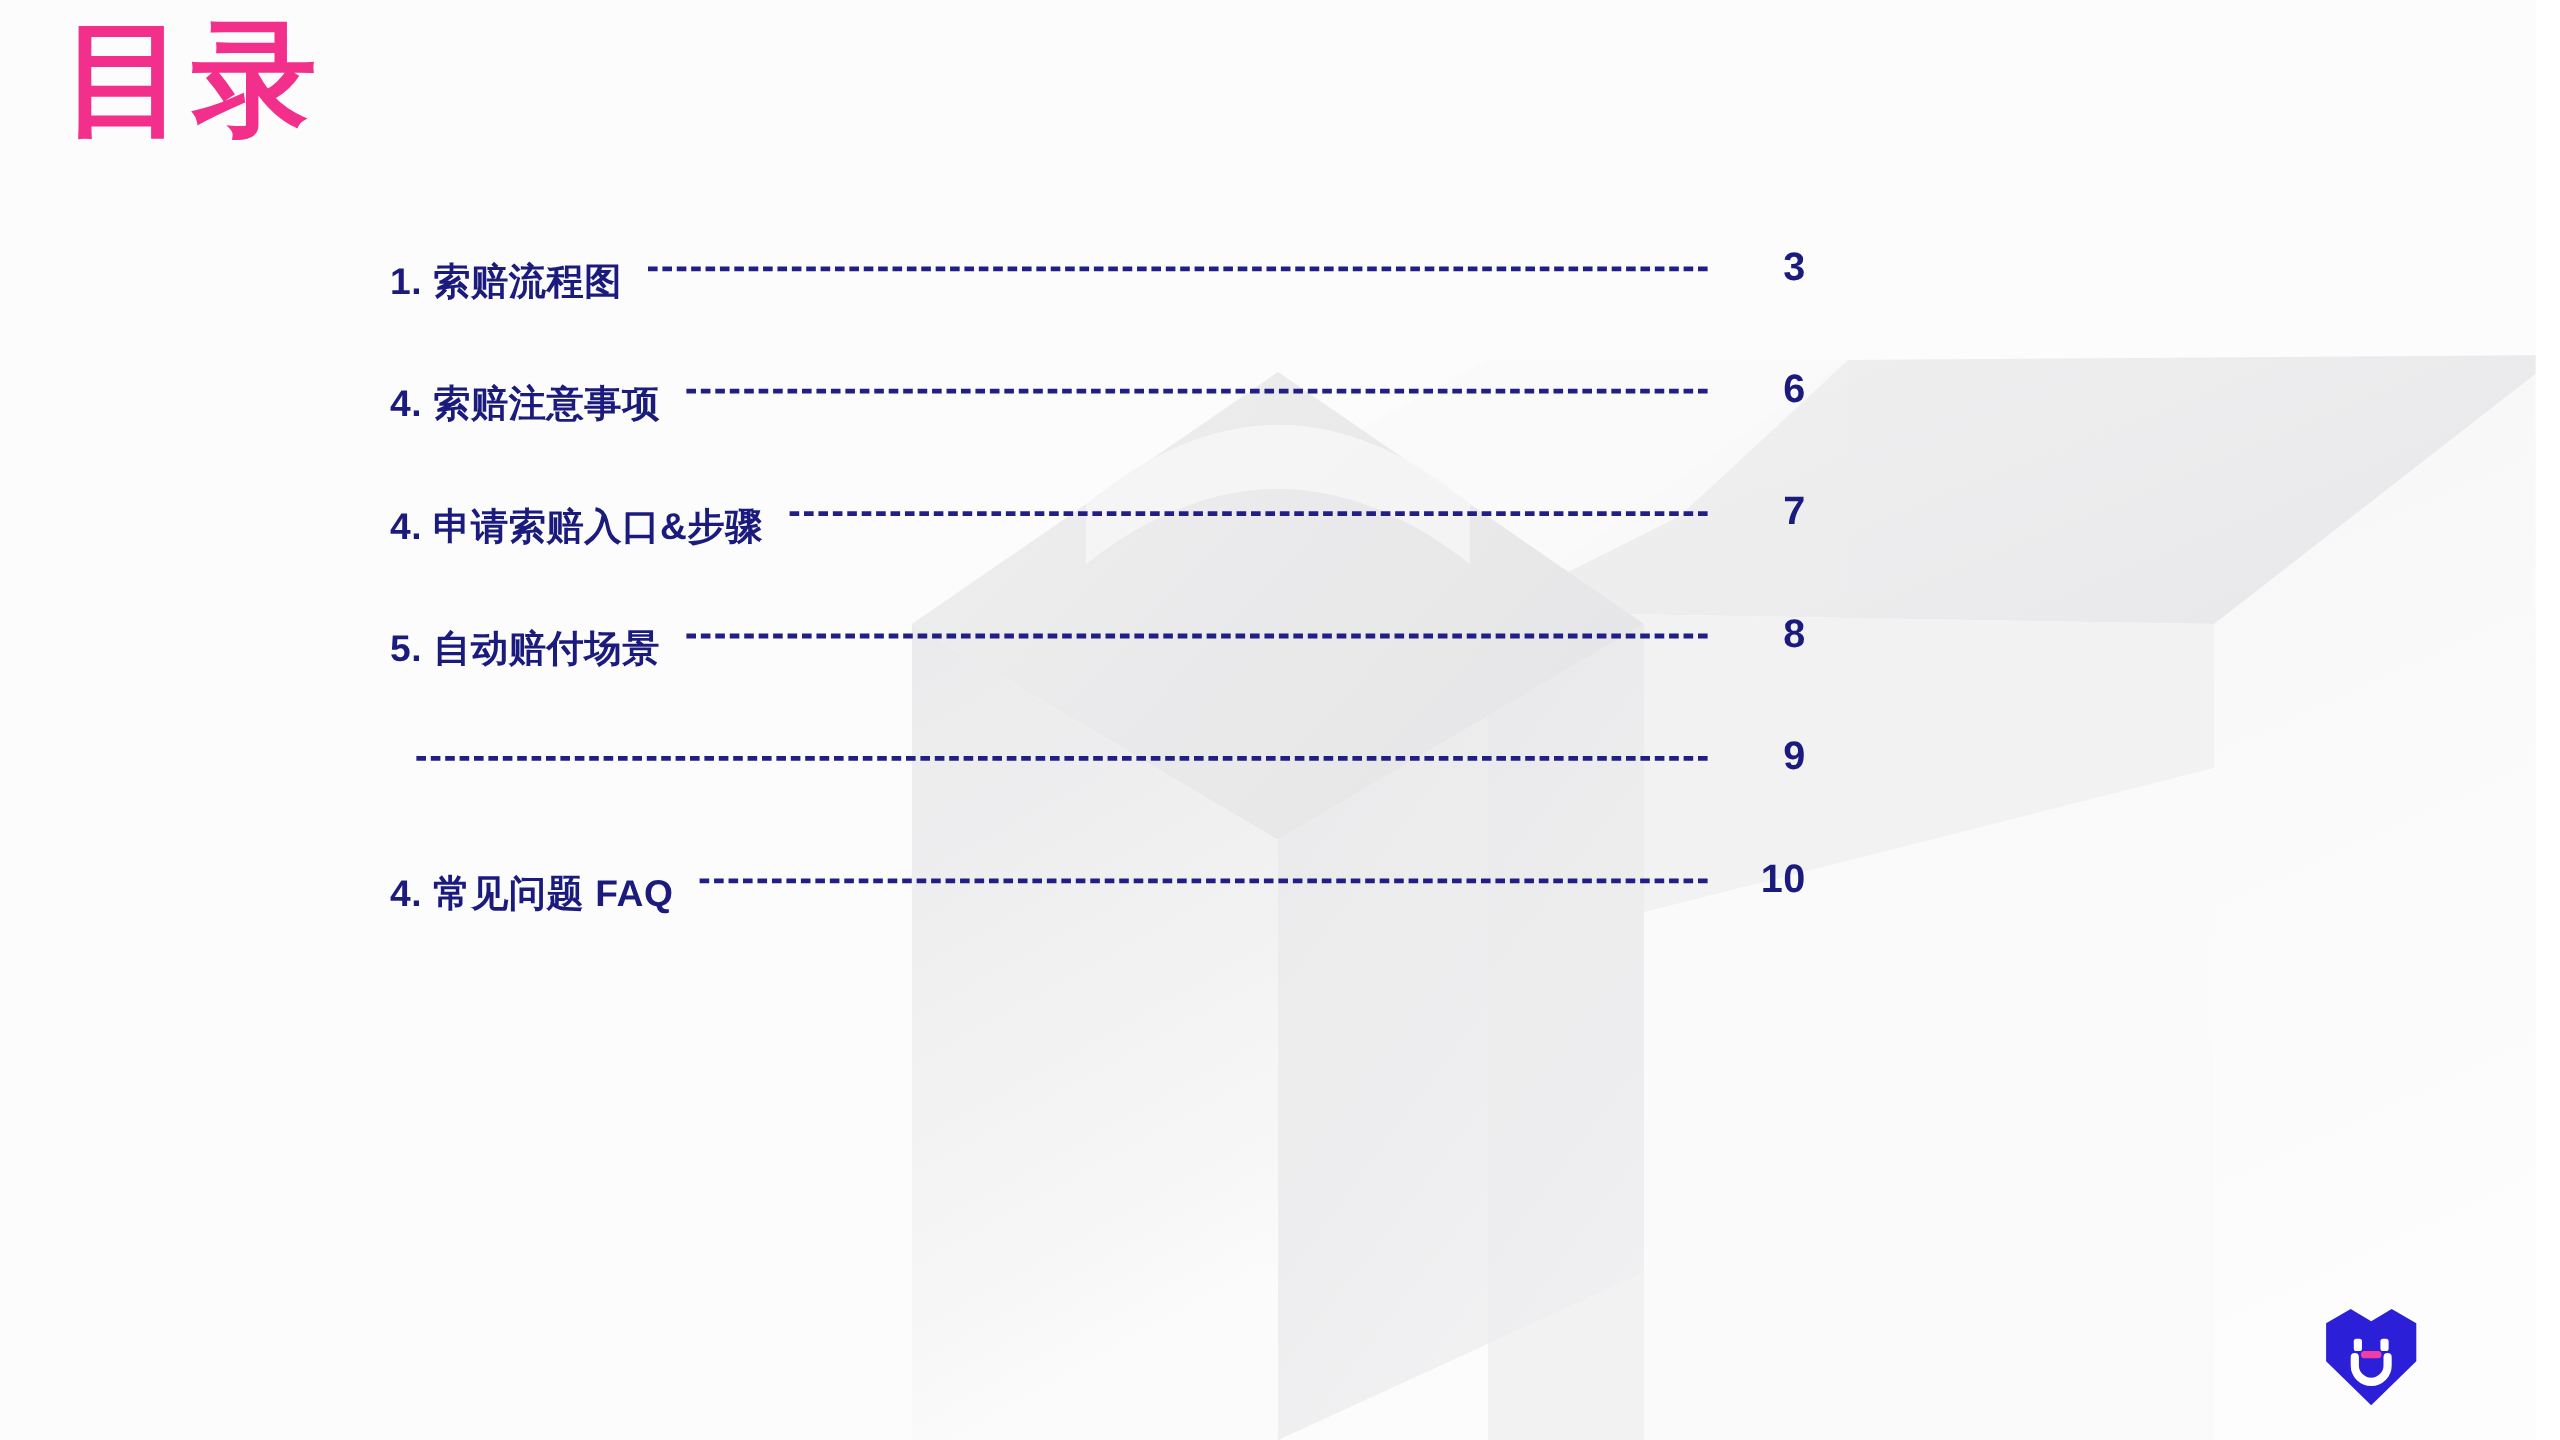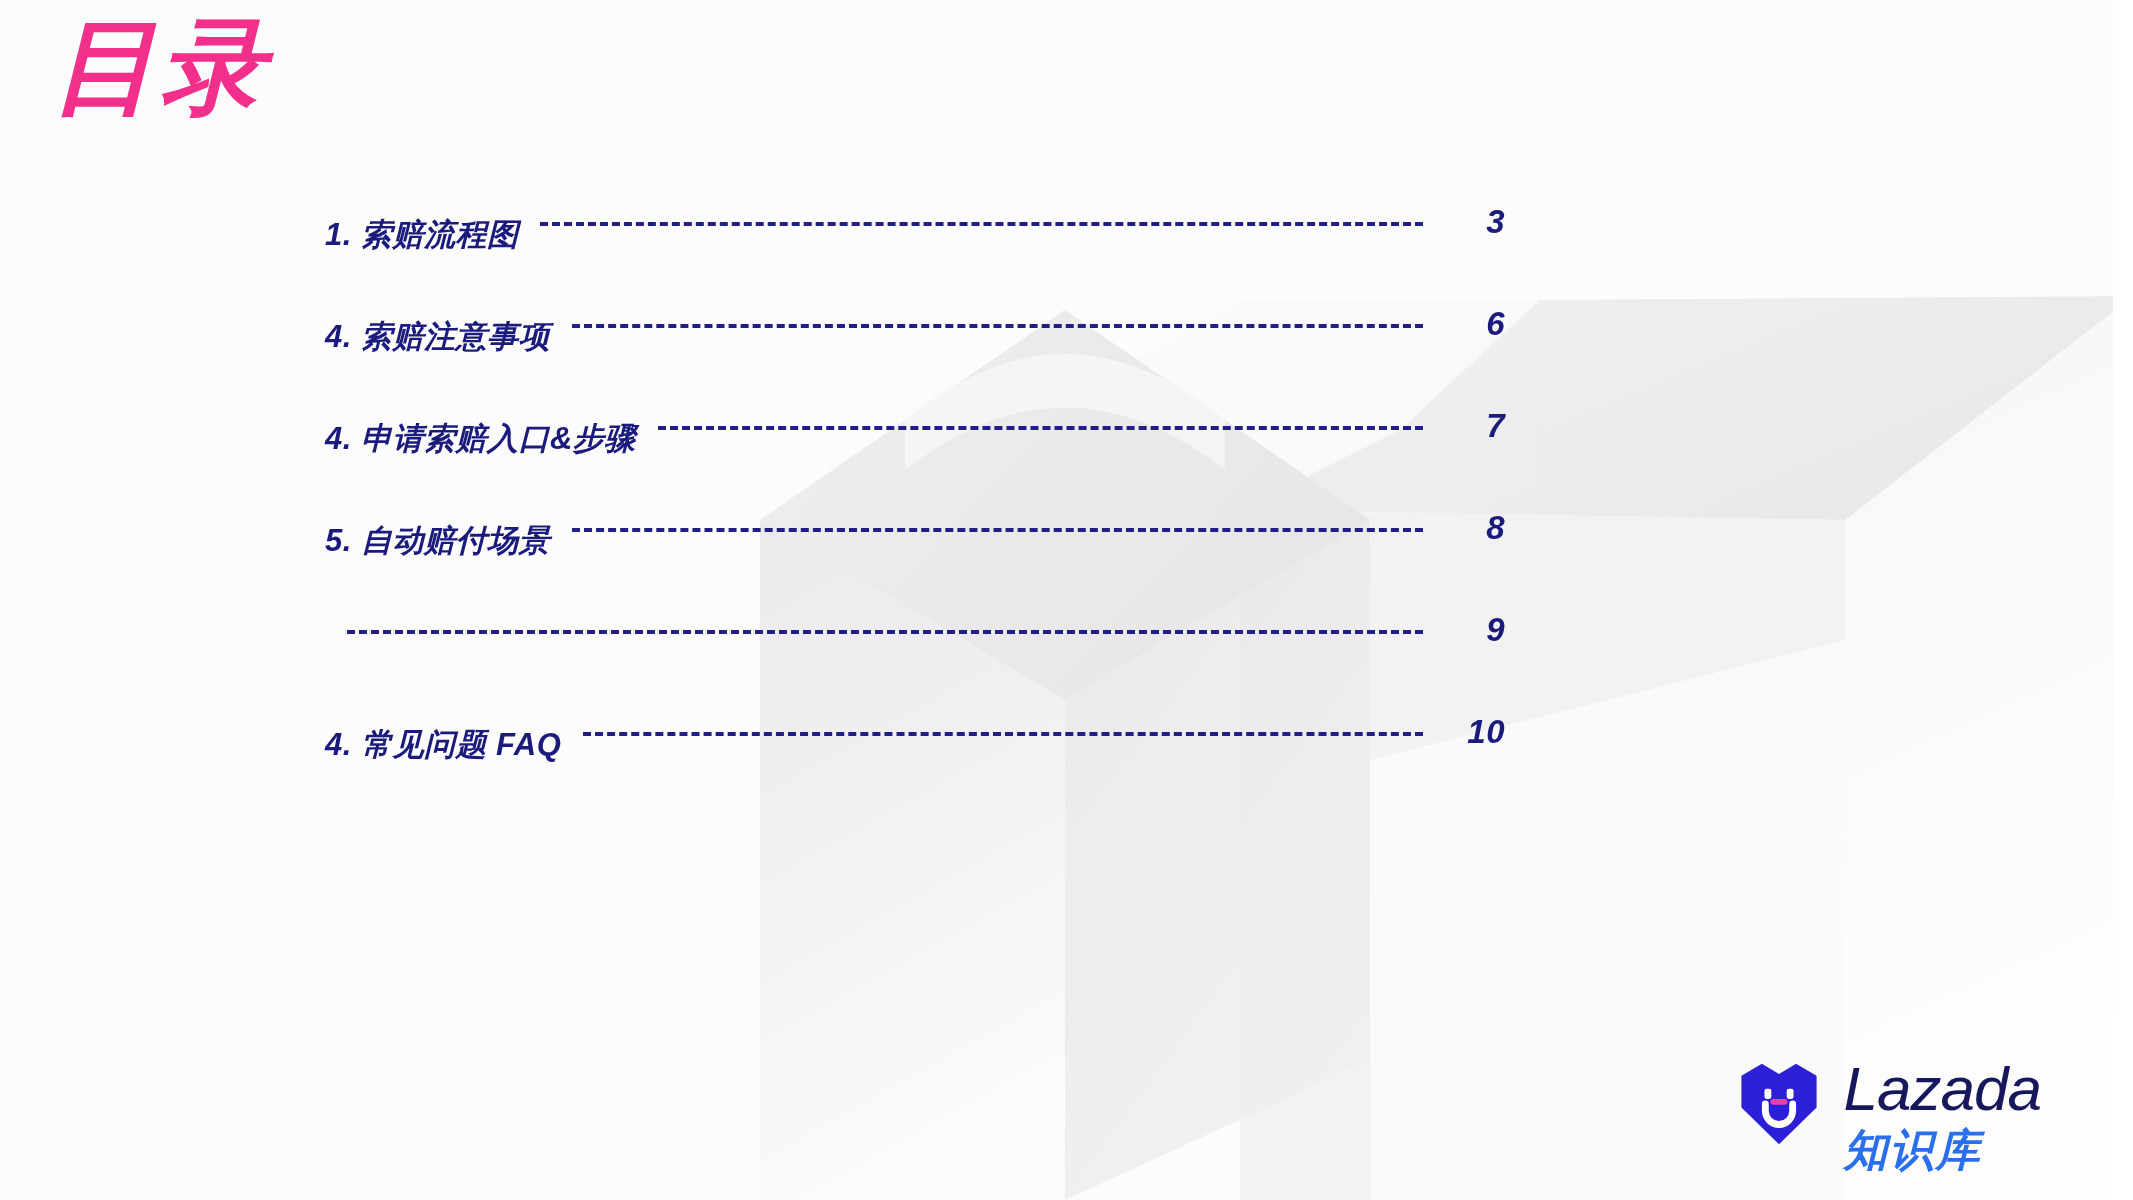--- a/index.html
+++ b/index.html
@@ -10,21 +10,20 @@
   body {
     font-family: "Liberation Sans", "DejaVu Sans", sans-serif;
   }
 
   #slide {
     position: relative;
     width: 2113px;
     height: 1200px;
     overflow: hidden;
     background: #FCFCFC;
-    font-style: italic;
   }
 
   
   .bg-deco {
     position: absolute;
     top: 0;
     left: 0;
     width: 2133px;
     height: 1200px;
     pointer-events: none;
@@ -223,20 +222,16 @@
       <path d="M50 13 L30 1 L6 15 L6 52 L50 95 L94 52 L94 15 L70 1 Z" fill="#2B20D8"></path>
 
       <rect x="33" y="30" width="8" height="12" rx="2.5" fill="#FFFFFF"></rect>
       <rect x="59" y="30" width="8" height="12" rx="2.5" fill="#FFFFFF"></rect>
 
       <rect x="40" y="42" width="20" height="7" rx="3.5" fill="#F03FA4"></rect>
 
       <path d="M34 48 L34 56 A16 16 0 0 0 66 56 L66 48" fill="none" stroke="#FFFFFF" stroke-width="8" stroke-linecap="round"></path>
     </svg>
 
-    <div class="logo-text">
-      <div class="logo-word">Lazada</div>
-      <div class="logo-sub">知识库</div>
-    </div>
 
   </div>
 
 </div>
 
 </body></html>

